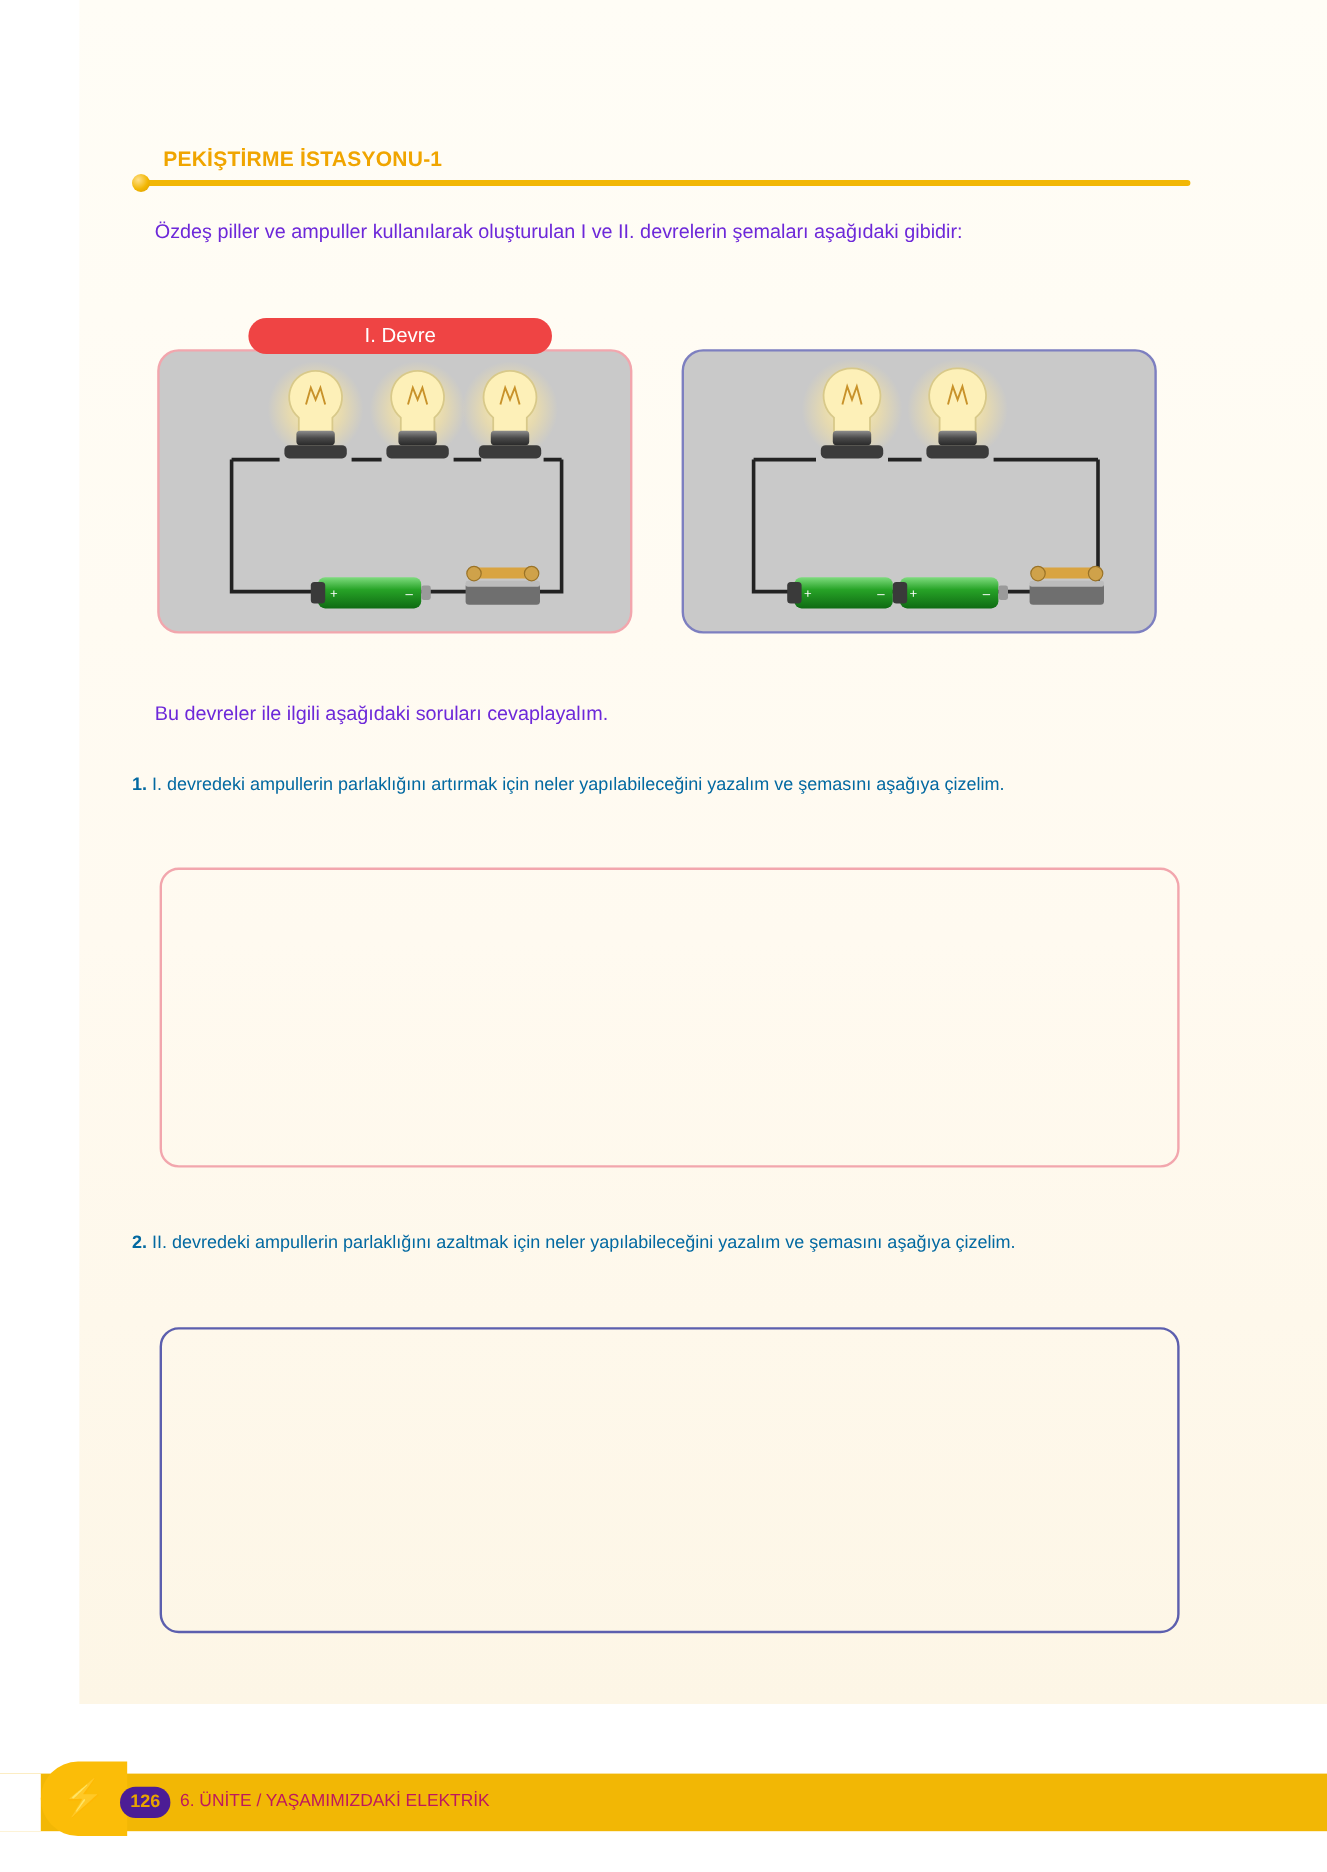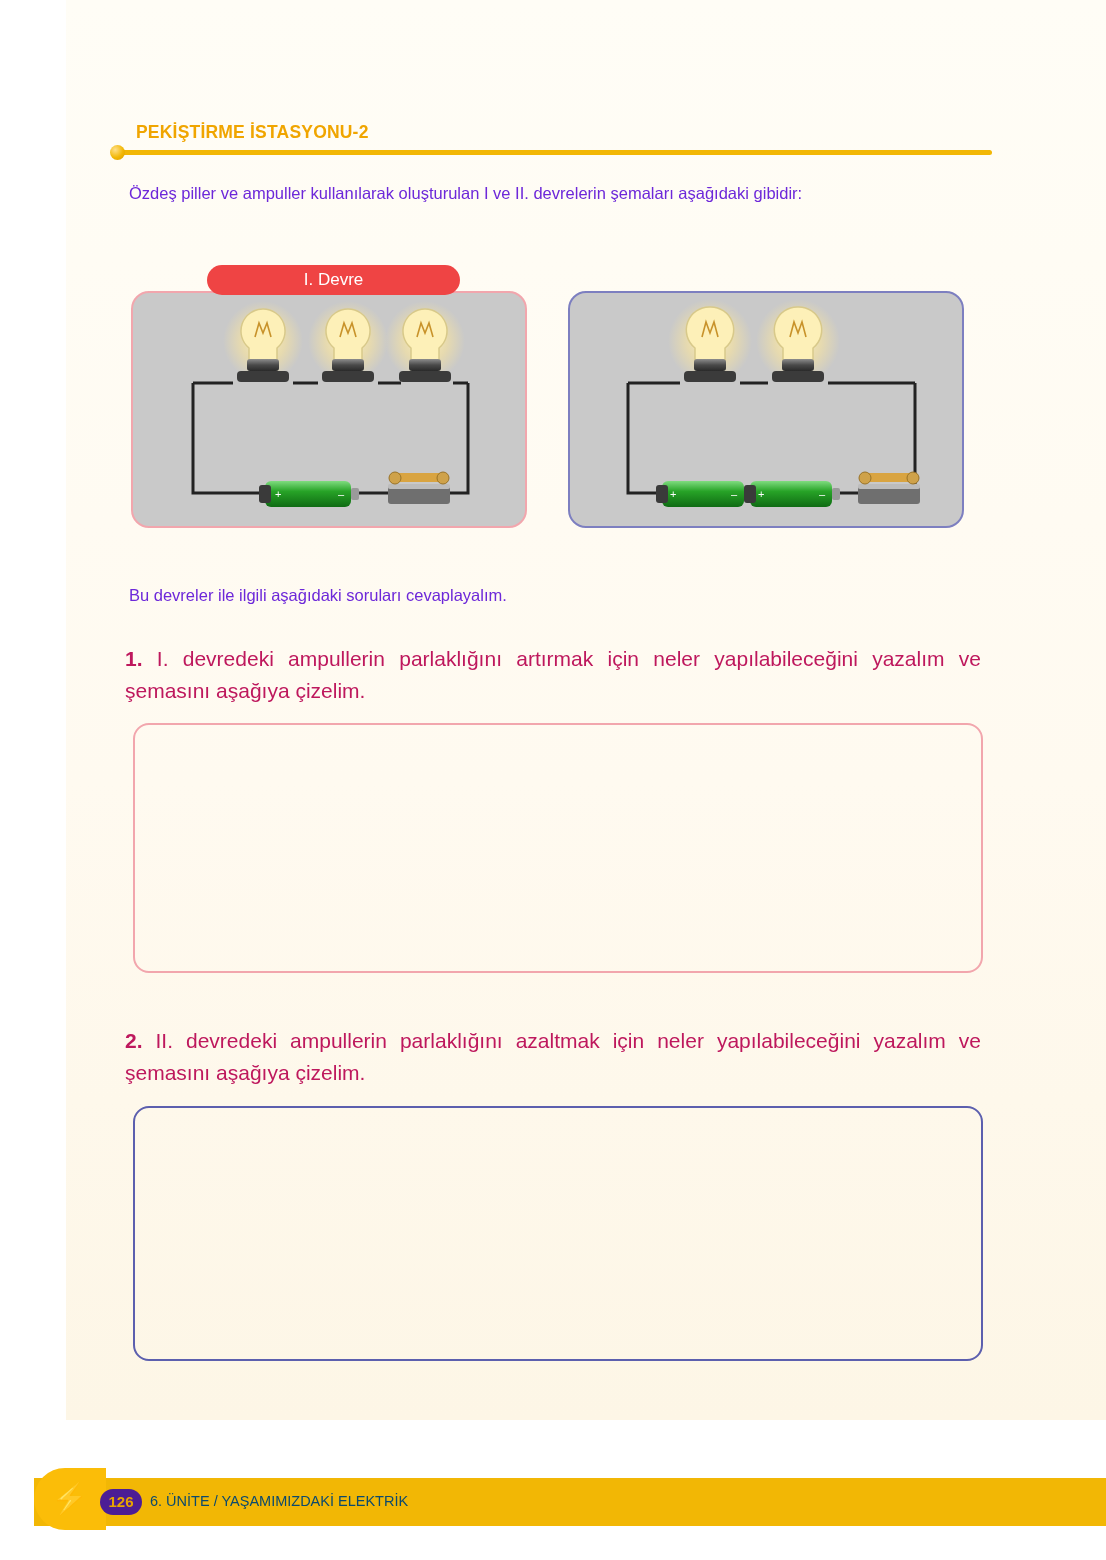--- a/index.html
+++ b/index.html
@@ -125,23 +125,23 @@
     left: 129px;
     top: 586px;
     font-size: 16.5px;
     font-weight: normal;
     color: #6d28d9;
   }
 
   .question {
     position: absolute;
     width: 856px;
-    left: 125px;
-    font-size: 21px;
-    color: #be185d;
+    left: 110px;
+    font-size: 15px;
+    color: #0369a1;
     line-height: 1.5;
     text-align: justify;
   }
   .question .num {
     font-weight: bold;
   }
   .q1 { top: 643px; }
   .q2 { top: 1025px; }
 
   .answer-box {
@@ -209,31 +209,31 @@
     font-size: 15px;
     font-weight: bold;
     text-align: center;
     line-height: 26px;
   }
   .footer-text {
     position: absolute;
     left: 150px;
     top: 1493px;
     font-size: 14.5px;
-    color: #0c4a6e;
+    color: #be185d;
   }
 </style>
 </head>
 <body>
 
 <div class="page">
   <div class="page-tint"></div>
   <div class="page-tint-left"></div>
 
-  <div class="station-title">PEKİŞTİRME İSTASYONU-2</div>
+  <div class="station-title">PEKİŞTİRME İSTASYONU-1</div>
   <div class="header-rule"></div>
   <div class="header-dot"></div>
 
   <div class="intro">Özdeş piller ve ampuller kullanılarak oluşturulan I ve II. devrelerin şemaları aşağıdaki gibidir:</div>
 
   <div class="circuit-label one">I. Devre</div>
   <div class="circuit-card one">
     <svg width="392" height="233" viewBox="0 0 392 233" xmlns="http://www.w3.org/2000/svg">
       <defs>
         <radialGradient id="glow1" cx="50%" cy="50%" r="50%">

